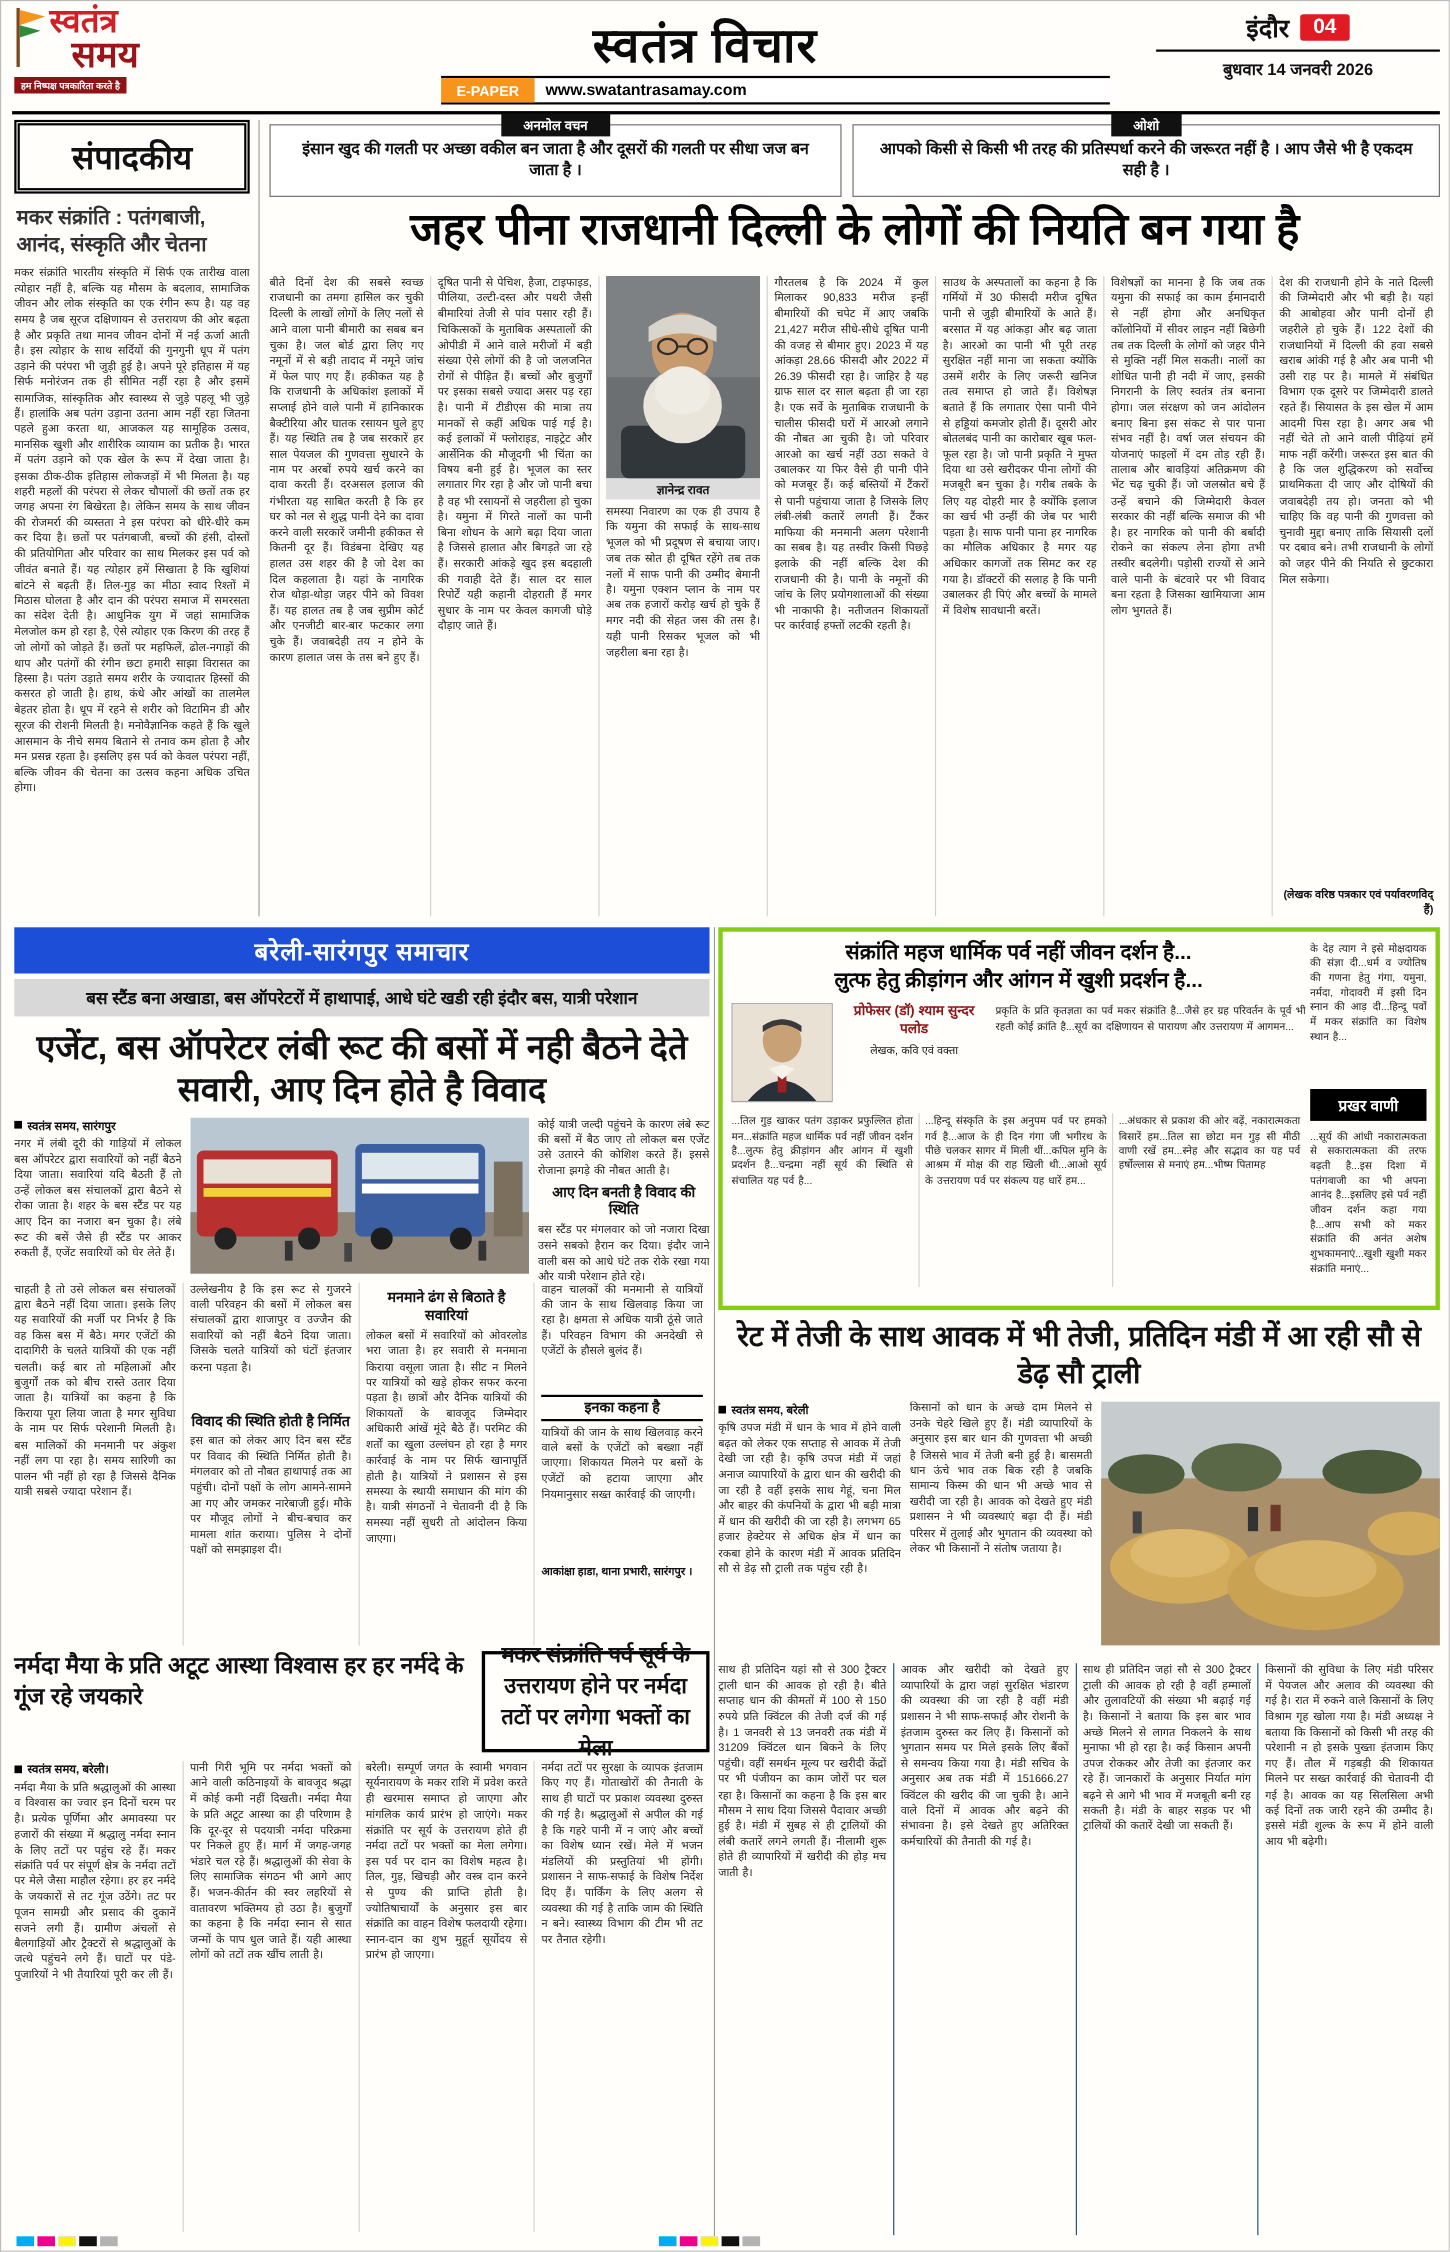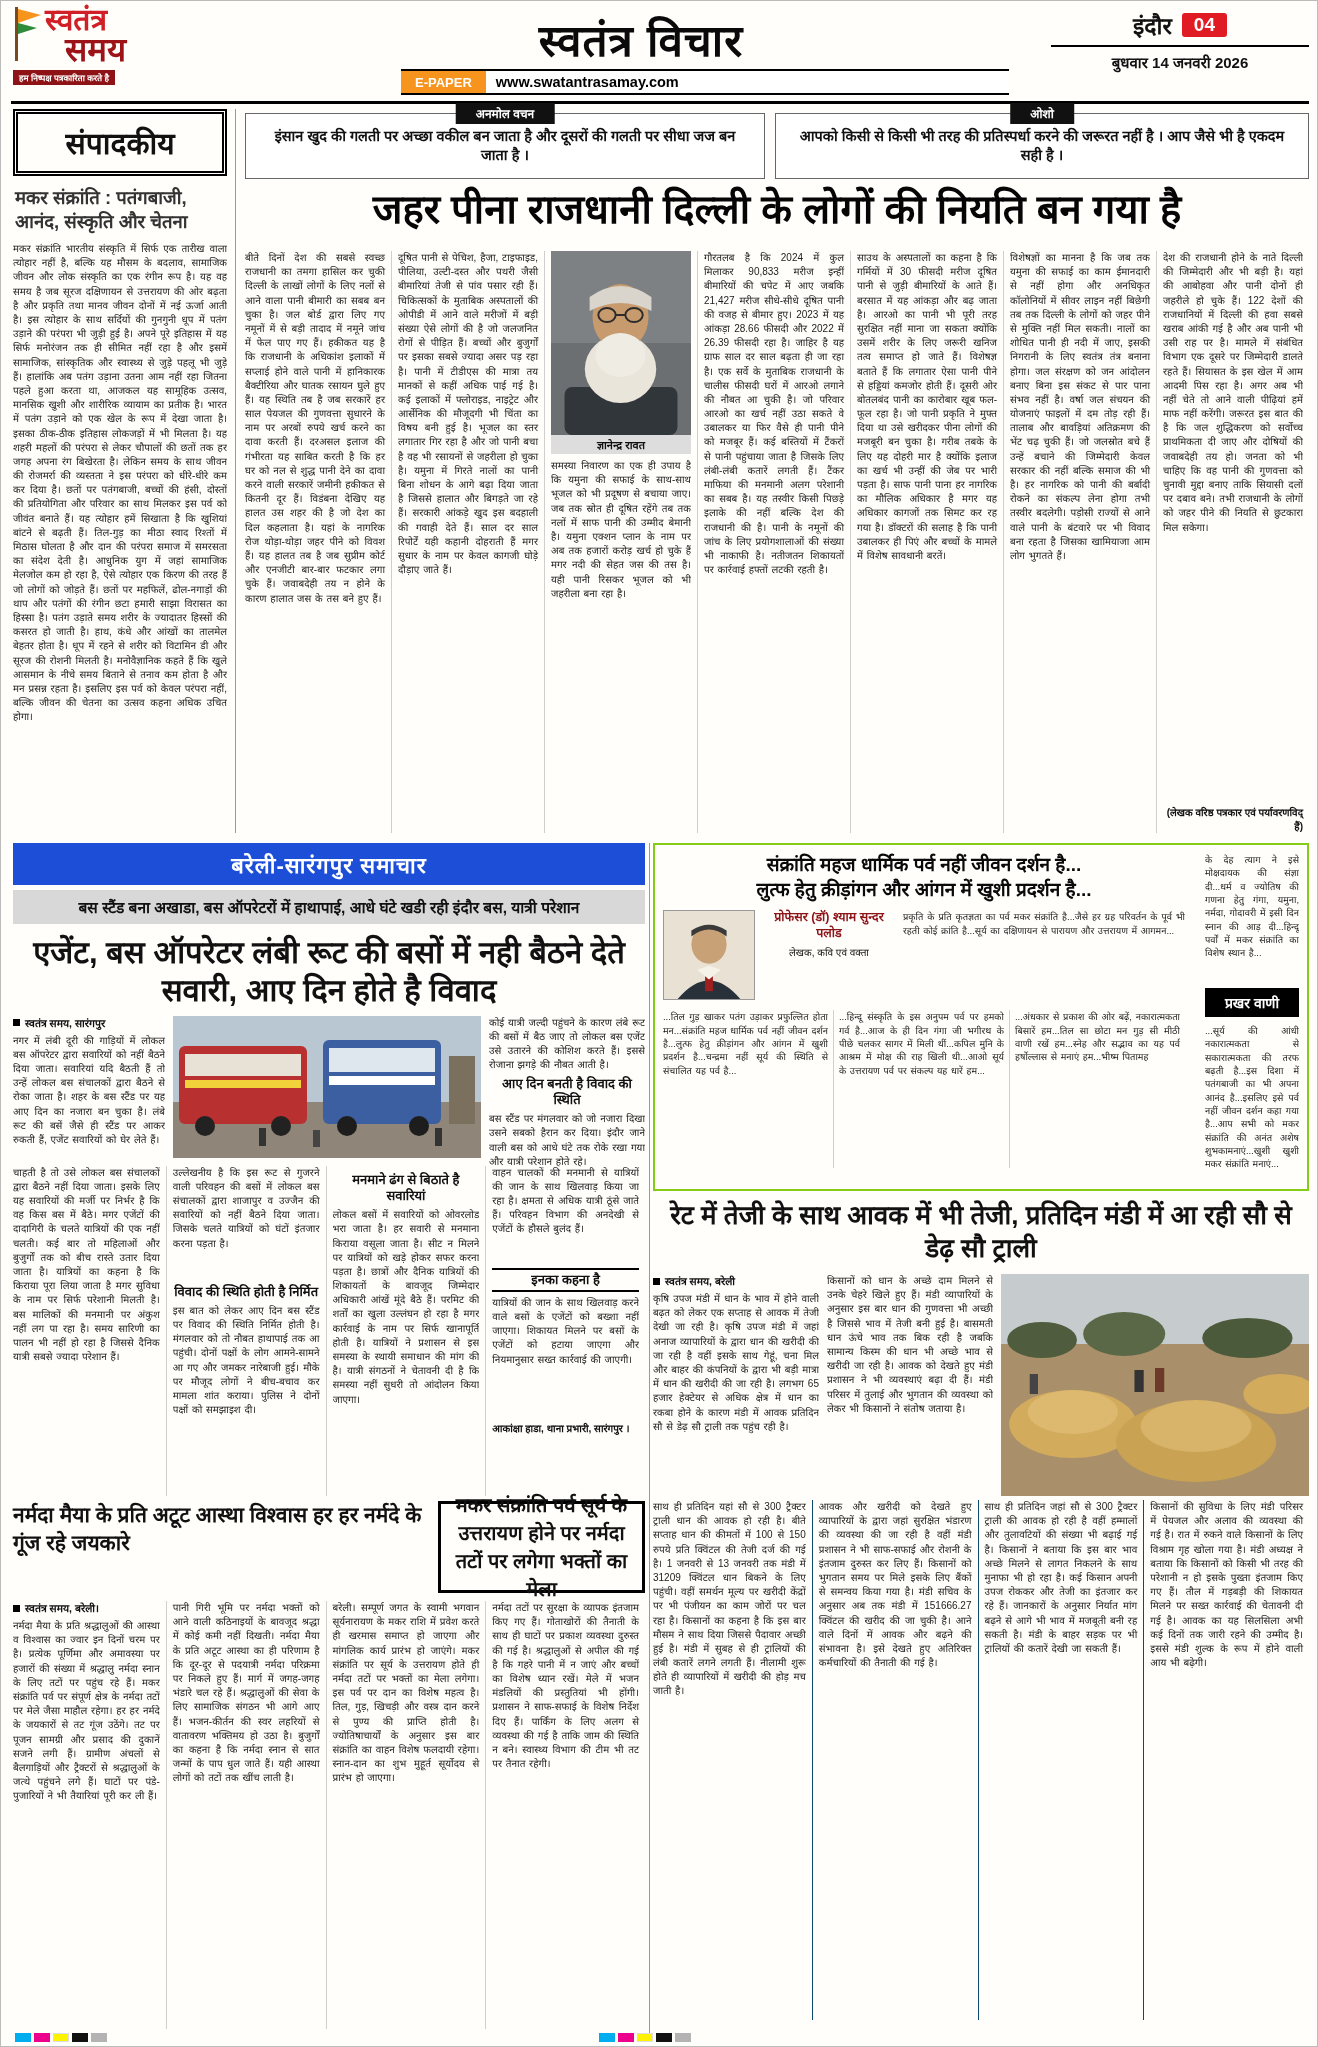--- a/index.html
+++ b/index.html
@@ -76,21 +76,21 @@
   .busA2{flex:1}
   .busrowB{display:flex;height:330px;margin-top:8px}
   .bcol{flex:1;overflow:hidden;padding:0 6px}
   .bcol:first-child{padding-left:0}
   .bcol+.bcol{border-left:1px solid #cfcfcf}
   .inka{border-top:2px solid #000;border-bottom:2px solid #000;padding:2px 0;margin:6px 0 4px}
   .attribution{font-weight:bold;font-size:10px;margin-top:5px}
   .vdiv2{left:648px;top:842px;height:1190px}
 
   
-  .sank{left:652px;top:842px;width:656px;height:348px;border:2px solid #84cc16;padding:8px;display:flex;gap:20px}
+  .sank{left:652px;top:842px;width:656px;height:348px;border:4px solid #84cc16;padding:8px;display:flex;gap:4px}
   .sank-left{width:522px}
   .sank-h{font-size:19px;font-weight:bold;text-align:center;line-height:1.3;color:#0a0a0a}
   .sank-mid{display:flex;gap:8px;margin-top:8px;height:92px}
   .prof-photo{width:92px;height:90px;flex:none;border:1px solid #999}
   .sank-author{width:132px;flex:none;text-align:center}
   .sank-author-name{font-weight:bold;font-size:12.5px;line-height:1.25;color:#8d1418}
   .sank-author-role{font-size:10px;margin-top:3px}
   .sank-intro{flex:1;overflow:hidden}
   .sank-cols{display:flex;margin-top:8px;height:158px}
   .scol{flex:1;overflow:hidden;padding:0 5px}
@@ -99,21 +99,21 @@
   .sank-right{flex:1;overflow:hidden}
   .prakhar{background:#000;color:#fff;font-weight:bold;text-align:center;font-size:14px;
         padding:5px 2px;margin:7px 0}
 
   
   .mandi{left:652px;top:1198px;width:656px}
   .mandi-headline{font-size:26px;font-weight:bold;text-align:center;line-height:1.25}
   .mandi-top{display:flex;margin-top:10px;height:222px;gap:8px}
   .mtcol{width:166px;overflow:hidden}
   .mandi-photo{flex:1;height:222px}
-  .mandi-bottom{display:flex;margin-top:4px;height:520px}
+  .mandi-bottom{display:flex;margin-top:16px;height:520px}
   .mcol{flex:1;overflow:hidden;padding:0 6px}
   .mcol:first-child{padding-left:0}
   .mcol+.mcol{border-left:1px solid #0c4a6e}
 
   
   .narmada{left:12px;top:1500px;width:632px}
   .nar-head-row{display:flex;gap:10px;height:92px}
   .nar-headline{width:415px;font-size:21px;font-weight:bold;line-height:1.35}
   .nar-box{flex:1;border:3px solid #000;text-align:center;font-weight:bold;font-size:20px;
         padding:24px 6px;line-height:1.4;display:flex;align-items:center;justify-content:center}

